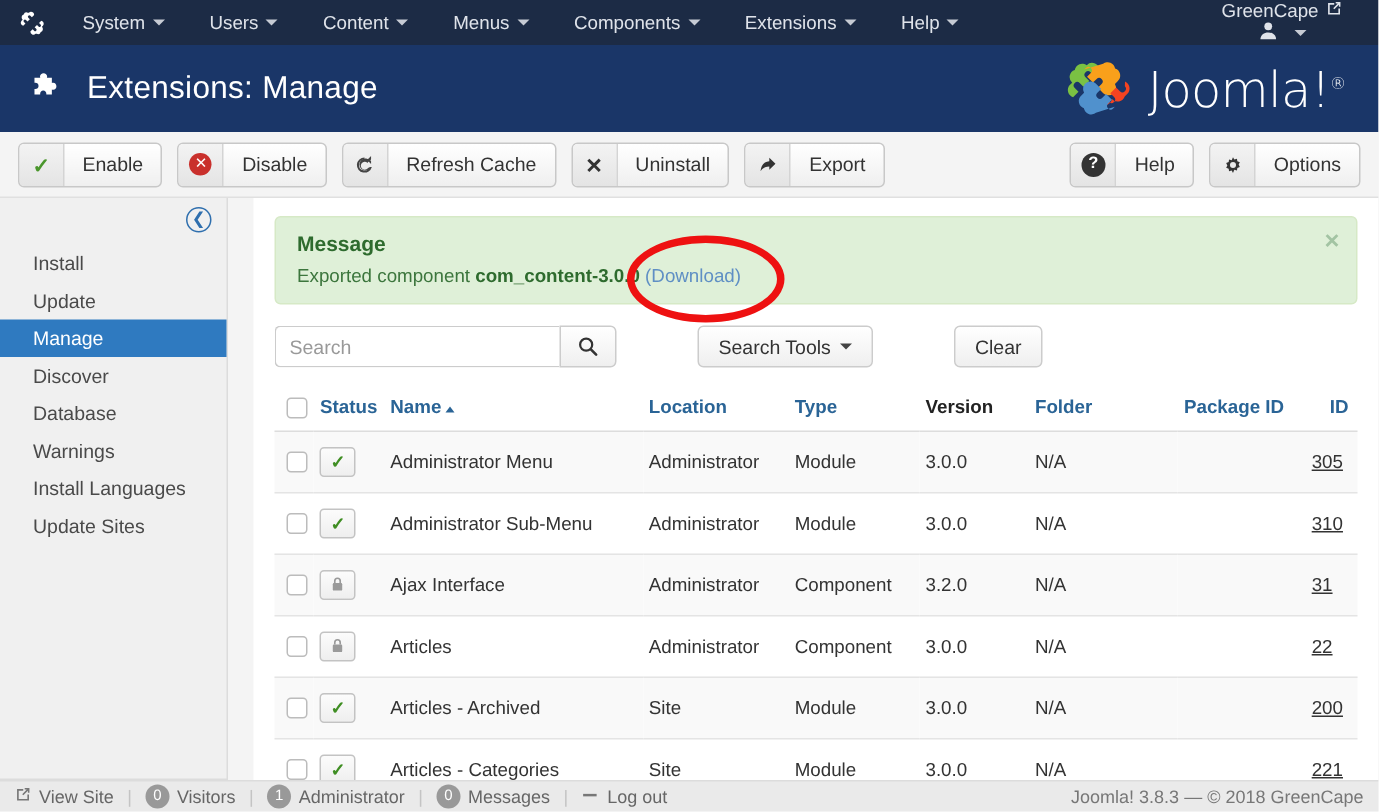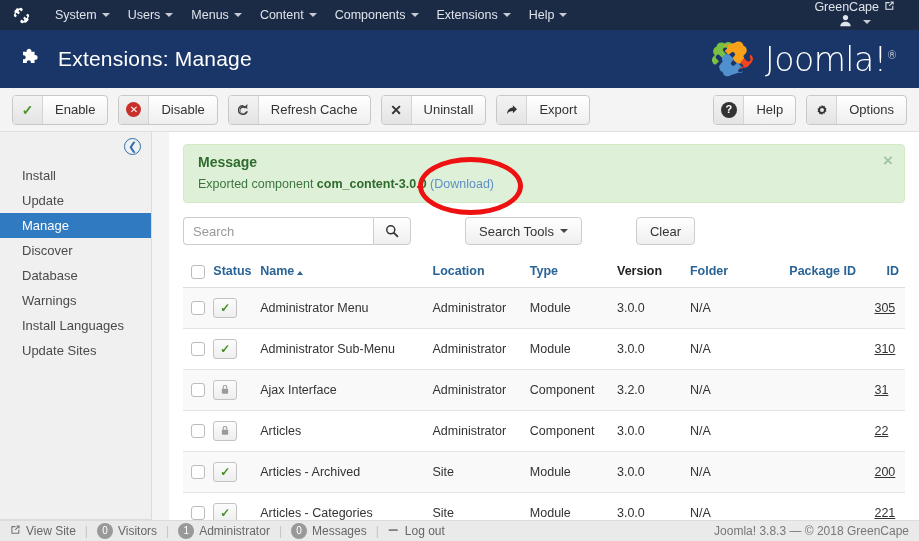--- a/index.html
+++ b/index.html
@@ -20,21 +20,21 @@
     display: flex; align-items: center;
     padding: 0 10px;
     color: #dfe3ea;
     font-size: 12.5px;
   }
   .joomla-mark {
     width: 22px; height: 20px;
     display: flex; align-items: center; justify-content: center;
     margin-right: 14px;
   }
-  .topnav { display: flex; gap: 0px; }
+  .topnav { display: flex; gap: 12px; }
   .topnav-item {
     display: flex; align-items: center;
     padding: 0 9px; height: 30px;
     color: #dfe3ea; cursor: pointer; white-space: nowrap;
   }
   .caret {
     display: inline-block; margin-left: 5px;
     width: 0; height: 0;
     border-left: 4px solid transparent;
     border-right: 4px solid transparent;
@@ -323,25 +323,25 @@
     <div class="topnav">
       <div class="topnav-item">
         <span>System</span>
         <i class="caret"></i>
       </div>
       <div class="topnav-item">
         <span>Users</span>
         <i class="caret"></i>
       </div>
       <div class="topnav-item">
+        <span>Content</span>
+        <i class="caret"></i>
+      </div>
+      <div class="topnav-item">
         <span>Menus</span>
-        <i class="caret"></i>
-      </div>
-      <div class="topnav-item">
-        <span>Content</span>
         <i class="caret"></i>
       </div>
       <div class="topnav-item">
         <span>Components</span>
         <i class="caret"></i>
       </div>
       <div class="topnav-item">
         <span>Extensions</span>
         <i class="caret"></i>
       </div>

